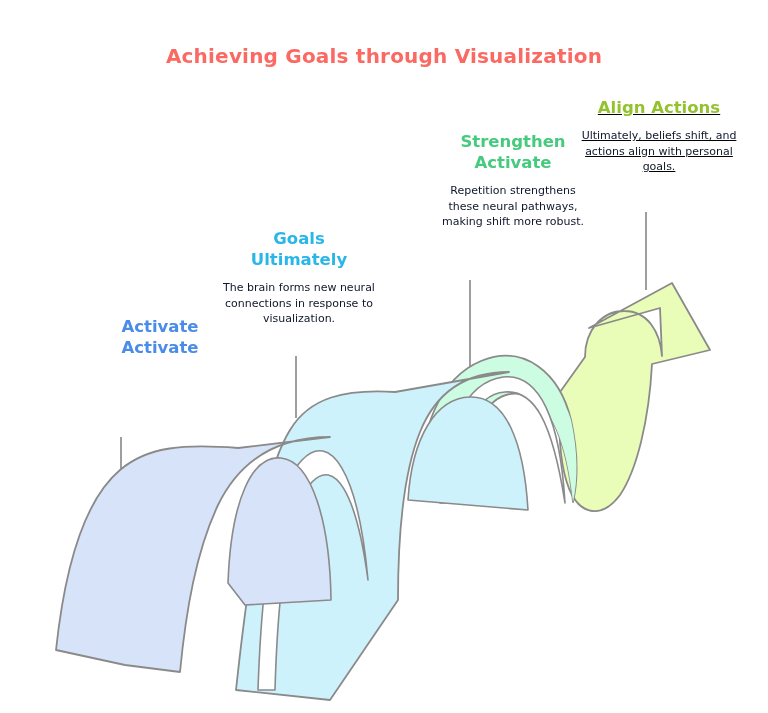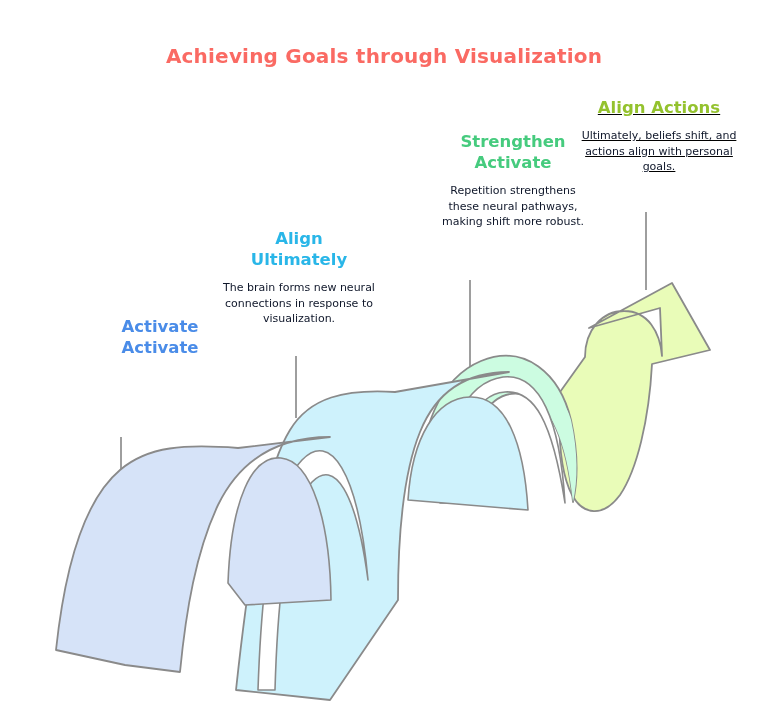--- a/index.html
+++ b/index.html
@@ -163,21 +163,21 @@
 
 <div class="step" id="step-1">
   <div class="step-head" style="color: rgb(74, 140, 232);">
     <div>Activate</div>
     <div>Activate</div>
   </div>
 </div>
 
 <div class="step" id="step-2">
   <div class="step-head" style="color: rgb(41, 182, 232);">
-    <div>Align</div>
+    <div>Goals</div>
     <div>Ultimately</div>
   </div>
   <div class="step-body">The brain forms new neural connections in response to visualization.</div>
 </div>
 
 <div class="step" id="step-3">
   <div class="step-head" style="color: rgb(70, 203, 126);">
     <div>Strengthen</div>
     <div>Activate</div>
   </div>

